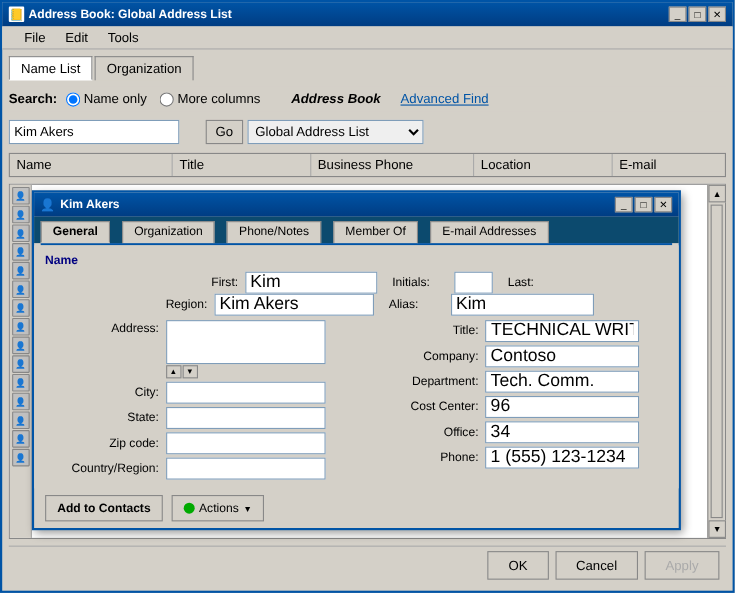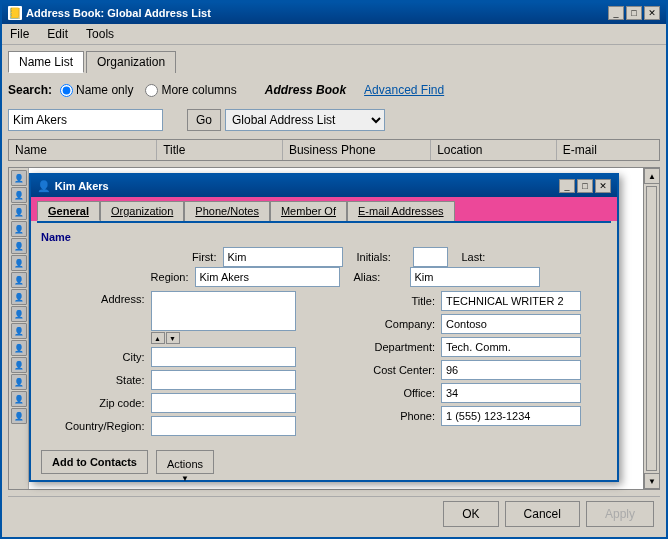--- a/index.html
+++ b/index.html
@@ -6,21 +6,21 @@
     body { font-family: 'Segoe UI', Tahoma, sans-serif; font-size: 12px; background: #d4d0c8; width: 668px; height: 539px; overflow: hidden; }
 
     
     .main-window { width: 668px; height: 539px; background: #d4d0c8; border: 2px solid #0054a6; display: flex; flex-direction: column; }
     .title-bar { background: linear-gradient(to bottom, #0054a6, #003c82); color: white; padding: 3px 6px; display: flex; align-items: center; justify-content: space-between; height: 22px; }
     .title-bar-left { display: flex; align-items: center; gap: 4px; font-size: 11px; font-weight: bold; }
     .title-icon { width: 14px; height: 14px; background: #fff; border-radius: 1px; display: flex; align-items: center; justify-content: center; }
     .title-bar-controls { display: flex; gap: 2px; }
     .title-btn { width: 16px; height: 14px; background: #d4d0c8; border: 1px solid #888; font-size: 9px; display: flex; align-items: center; justify-content: center; cursor: pointer; color: #000; }
 
-    .menu-bar { background: #d4d0c8; padding: 2px 4px; display: flex; gap: 10px; border-bottom: 1px solid #aaa; }
+    .menu-bar { background: #d4d0c8; padding: 2px 16px; display: flex; gap: 10px; border-bottom: 1px solid #aaa; }
     .menu-item { font-size: 12px; padding: 1px 4px; cursor: pointer; }
 
     .content-area { flex: 1; padding: 6px; display: flex; flex-direction: column; gap: 6px; }
 
     
     .tab-bar { display: flex; gap: 2px; }
     .tab { padding: 3px 10px; background: #d4d0c8; border: 1px solid #888; border-bottom: none; cursor: pointer; font-size: 12px; }
     .tab.active { background: white; border-bottom: 1px solid white; z-index: 1; }
 
     
@@ -42,46 +42,46 @@
     .col-header:last-child { border-right: none; }
 
     
     .list-area { flex: 1; border: 1px solid #888; background: white; position: relative; }
     .dialog { position: absolute; top: 5px; left: 20px; width: 590px; background: #d4d0c8; border: 2px solid #0054a6; box-shadow: 3px 3px 8px rgba(0,0,0,0.4); }
     .dialog-title { background: linear-gradient(to bottom, #0054a6, #003c82); color: white; padding: 3px 6px; display: flex; align-items: center; justify-content: space-between; height: 22px; }
     .dialog-title-text { font-size: 11px; font-weight: bold; display: flex; align-items: center; gap: 4px; }
     .dialog-controls { display: flex; gap: 2px; }
     .dialog-btn { width: 16px; height: 14px; background: #d4d0c8; border: 1px solid #888; font-size: 9px; display: flex; align-items: center; justify-content: center; cursor: pointer; color: #000; }
 
-    .dialog-tabs { display: flex; gap: 0; padding: 4px 6px 0; background: #ec4899; text-decoration: underline; }
+    .dialog-tabs { display: flex; gap: 11px; padding: 4px 6px 0; background: #0c4a6e; }
     .dialog-tab { padding: 3px 10px; background: #d4d0c8; border: 1px solid #888; border-bottom: none; cursor: pointer; font-size: 11px; }
     .dialog-tab.active { background: #d4d0c8; border-bottom: 1px solid #d4d0c8; font-weight: bold; }
 
     .dialog-content { padding: 8px 10px; background: #d4d0c8; }
 
     
     .section-label { font-size: 11px; color: #000080; font-weight: bold; margin-bottom: 4px; }
     .form-row { display: flex; align-items: center; gap: 6px; justify-content: center; }
     .form-label { font-size: 11px; width: 80px; text-align: right; }
-    .form-input { height: 20px; border: 1px solid #7f9db9; padding: 1px 4px; font-size: 11px; background: white; }
+    .form-input { height: 20px; border: 1px solid #7f9db9; padding: 1px 4px; font-size: 16px; background: white; }
     .form-input.medium { width: 120px; }
     .form-input.large { width: 130px; }
     .form-input.xlarge { width: 140px; }
     .form-input.initials { width: 35px; }
     .inline-label { font-size: 11px; margin-left: 8px; width: 50px; }
     .address-box { height: 40px; width: 145px; border: 1px solid #7f9db9; background: white; resize: none; font-size: 11px; padding: 2px 4px; }
 
     .two-col { display: flex; gap: 10px; }
     .left-col { flex: 1; }
     .right-col { flex: 1; }
 
     
     .dialog-bottom { padding: 6px 10px; display: flex; align-items: center; gap: 8px; }
     .add-contacts-btn { padding: 3px 10px; background: #d4d0c8; border: 1px solid #888; cursor: pointer; font-size: 11px; height: 24px; font-weight: bold; }
-    .actions-btn { padding: 3px 10px; background: #d4d0c8; border: 1px solid #888; cursor: pointer; font-size: 11px; height: 24px; display: flex; align-items: center; gap: 4px; flex-direction: column; }
+    .actions-btn { padding: 3px 10px; background: #d4d0c8; border: 1px solid #888; cursor: pointer; font-size: 11px; height: 24px; display: flex; align-items: center; gap: 4px; }
     .green-dot { width: 10px; height: 10px; background: #00aa00; border-radius: 50%; }
 
     
     .main-bottom { display: flex; justify-content: flex-end; gap: 6px; padding: 4px 6px; border-top: 1px solid #aaa; }
     .bottom-btn { padding: 4px 18px; background: #d4d0c8; border: 1px solid #888; cursor: pointer; font-size: 12px; height: 26px; }
     .bottom-btn.disabled { color: #aaa; cursor: default; }
 
     
     .scroll-track { position: absolute; right: 0; top: 0; bottom: 0; width: 16px; background: #d4d0c8; border-left: 1px solid #888; display: flex; flex-direction: column; }
     .scroll-arrow { width: 16px; height: 16px; background: #d4d0c8; border: 1px solid #888; display: flex; align-items: center; justify-content: center; cursor: pointer; font-size: 8px; }

